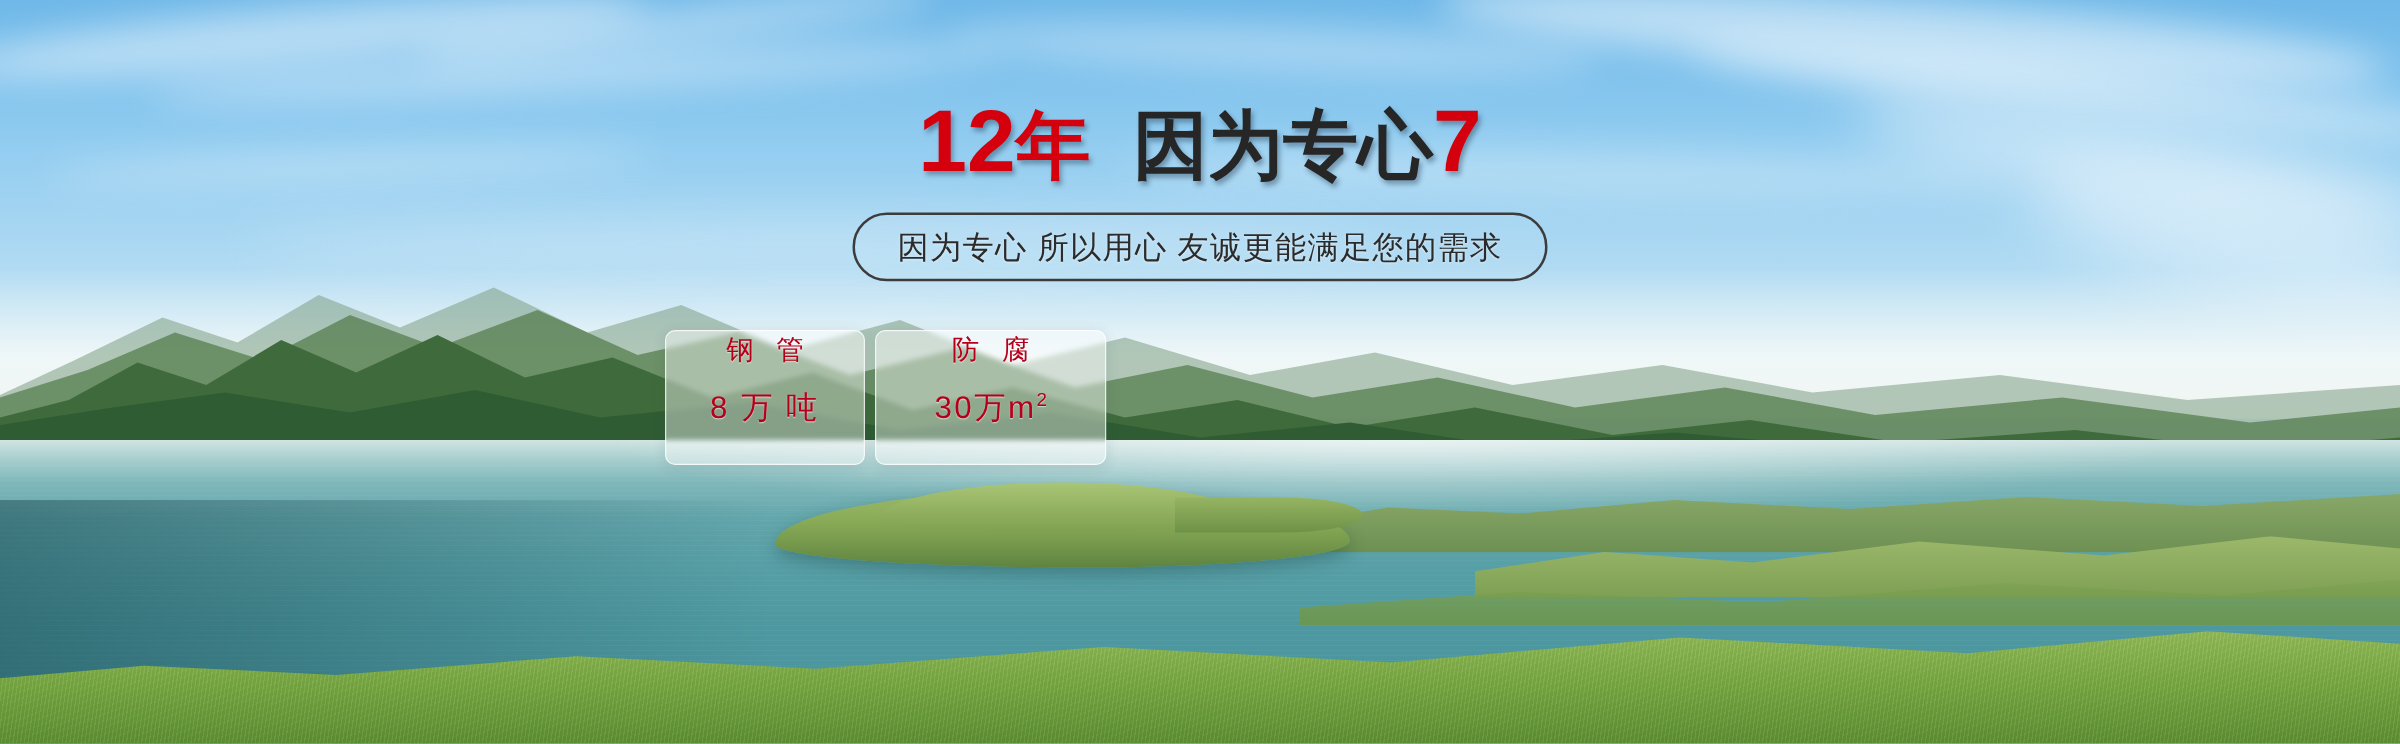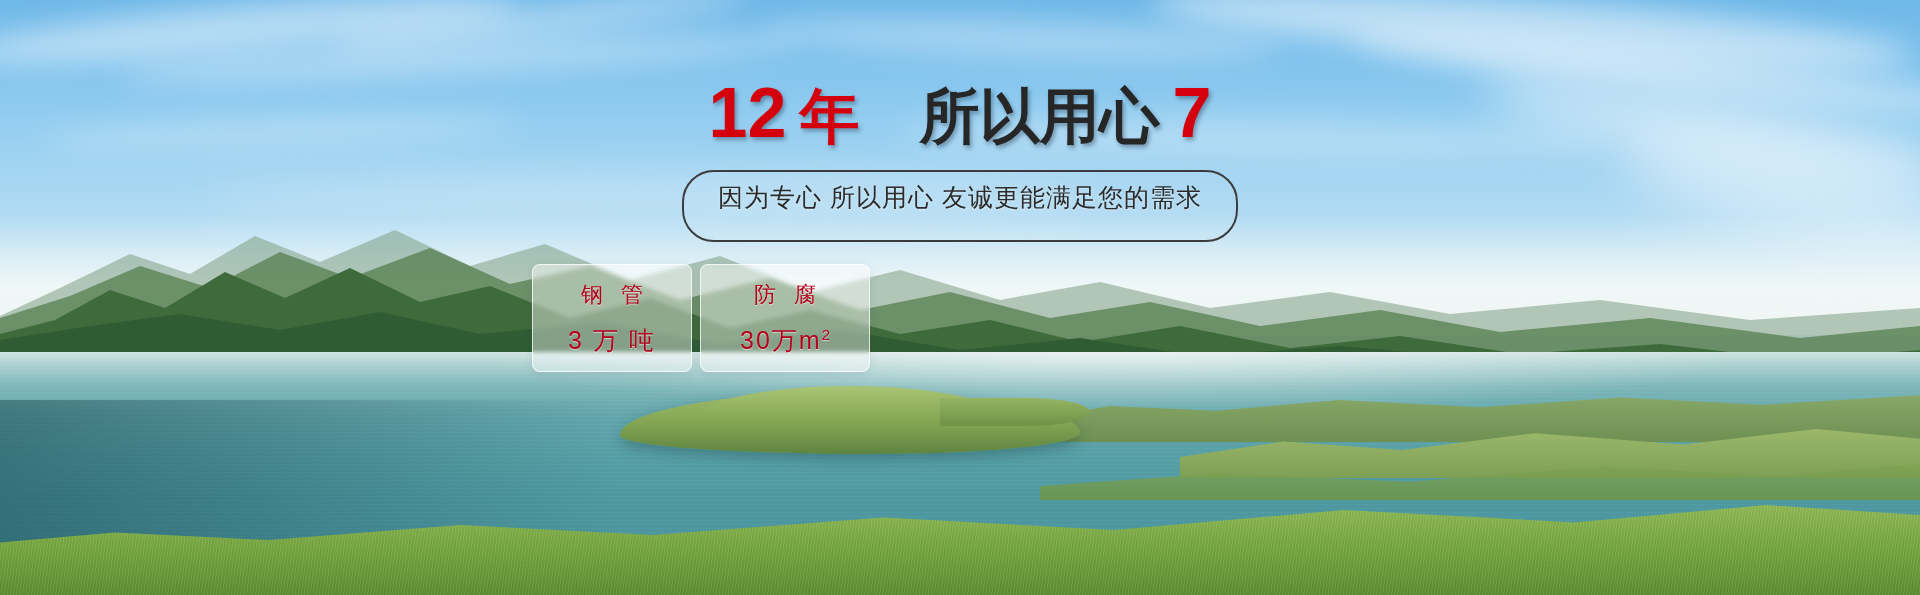--- a/index.html
+++ b/index.html
@@ -148,32 +148,31 @@
   }
 
   .headline {
     display:flex; align-items:baseline; justify-content:center;
     white-space:nowrap;
     font-size:60px;
     font-weight:bold;
     letter-spacing:0px;
     line-height:1;
     text-shadow:2px 3px 4px rgba(20,40,60,.38);
-    gap:13px;
   }
   .hl-dark { color:#262626; }
   .hl-red  { color:#d4000d; }
   .hl-num  { font-size:70px; font-weight:bold; line-height:1; }
   .hl-gap  { display:inline-block; width:34px; }
 
   .subtitle-pill {
     margin-top:22px;
     border:2px solid #3c3c3c;
     border-radius:32px;
-    padding:9px 34px 26px;
+    padding:9px 34px 9px;
     background:rgba(255,255,255,0.04);
   }
   .subtitle {
     font-size:25px;
     color:#2b2b2b;
     letter-spacing:1px;
     white-space:nowrap;
     text-shadow:0 1px 2px rgba(255,255,255,.5);
   }
 
@@ -183,41 +182,41 @@
     left:532px; top:264px;
     display:flex;
     gap:8px;
   }
   .card {
     width:160px; height:108px;
     background:rgba(255,255,255,0.42);
     border:1px solid rgba(255,255,255,0.75);
     border-radius:8px;
     display:flex; flex-direction:column;
-    align-items:center; justify-content:center;
+    align-items:center; justify-content:flex-start;
     backdrop-filter:blur(2px);
     box-shadow:0 2px 10px rgba(40,70,80,.12);
   }
   .card-title {
     color:#b5001b;
     font-size:22px;
     letter-spacing:6px;
     text-indent:6px;
     margin-bottom:14px;
     text-shadow:0 1px 1px rgba(255,255,255,.6);
   }
   .card-value {
     color:#b5001b;
     font-size:25px;
     letter-spacing:2px;
     white-space:nowrap;
     text-shadow:0 1px 1px rgba(255,255,255,.6);
   }
   .card-value sup { font-size:15px; vertical-align:super; letter-spacing:0; }
-  .card-w2 { width:170px; }
+  .card-w2 { width:185px; }
 </style>
 </head>
 <body>
 
 <div class="banner">
 
   <div class="sky"></div>
   <div class="cloud c1"></div>
   <div class="cloud c2"></div>
   <div class="cloud c3"></div>
@@ -257,35 +256,35 @@
   <div class="grass island-tip"></div>
   <div class="grass grass-foreground"></div>
   <div class="grass grass-blades"></div>
 
   <div class="overlay">
 
     <div class="headline">
       <span class="hl-red hl-num">12</span>
       <span class="hl-red">年</span>
       <span class="hl-gap"></span>
-      <span class="hl-dark">所以用心</span>
+      <span class="hl-dark">因为专心</span>
       <span class="hl-red hl-num">7</span>
     </div>
 
     <div class="subtitle-pill">
       <div class="subtitle">因为专心 所以用心  友诚更能满足您的需求</div>
     </div>
 
   </div>
 
   <div class="cards">
 
     <div class="card">
       <div class="card-title">钢 管</div>
-      <div class="card-value"><span>3 万 吨</span></div>
+      <div class="card-value"><span>8 万 吨</span></div>
     </div>
 
     <div class="card card-w2">
       <div class="card-title">防 腐</div>
       <div class="card-value"><span>30万m</span><sup>2</sup></div>
     </div>
 
 
   </div>
 

